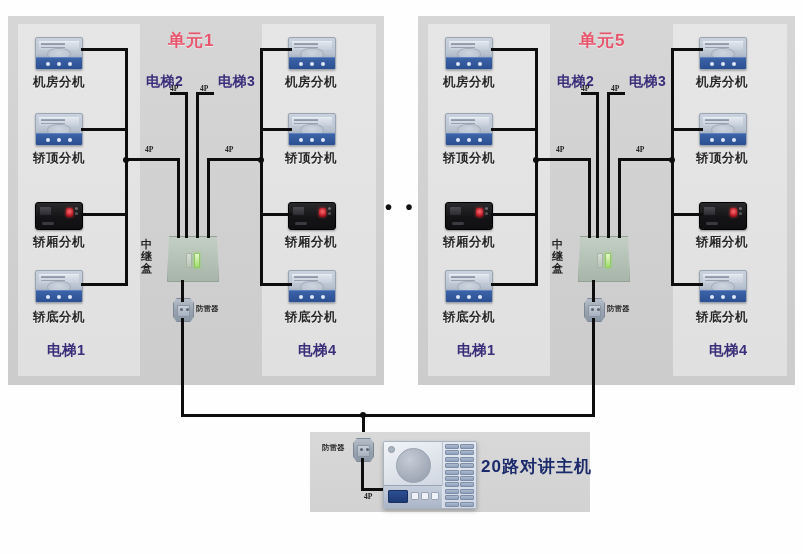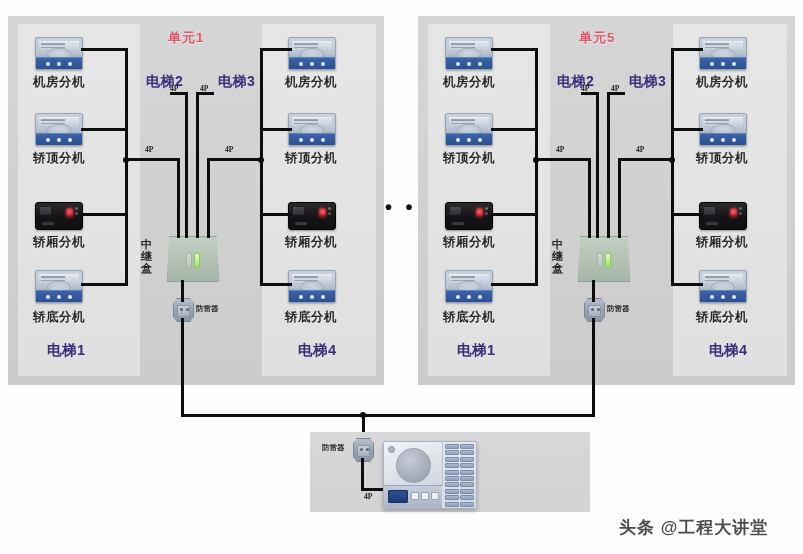--- a/index.html
+++ b/index.html
@@ -26,21 +26,21 @@
   .cc-panel{
     position:absolute;
     background:#d5d5d5;
     background:linear-gradient(180deg,#d8d8d8 0%,#d2d2d2 100%);
   }
 
   
   .unit-title{
     position:absolute;
     color:#e8546b;
-    font-size:13px;
+    font-size:17px;
     font-weight:bold;
     letter-spacing:1px;
     white-space:nowrap;
     text-shadow:0 1px 0 rgba(255,255,255,.55);
   }
   .dev-label{
     position:absolute;
     color:#262626;
     font-size:12.5px;
     font-weight:bold;
@@ -620,16 +620,16 @@
         <span></span>
       <span></span>
         <span></span>
       <span></span>
         <span></span>
       <span></span>
         <span></span>
     </div>
   </div>
 
-
-  <div class="watermark" style="left:619px;top:516px;">头条 @工程大讲堂</div>
+  <div class="cc-title" style="left:481px;top:455px;">20路对讲主机</div>
+
 
 </div>
 
 </body></html>

